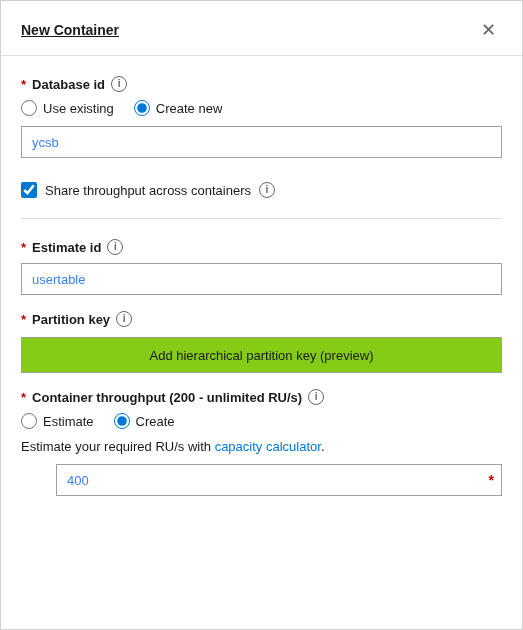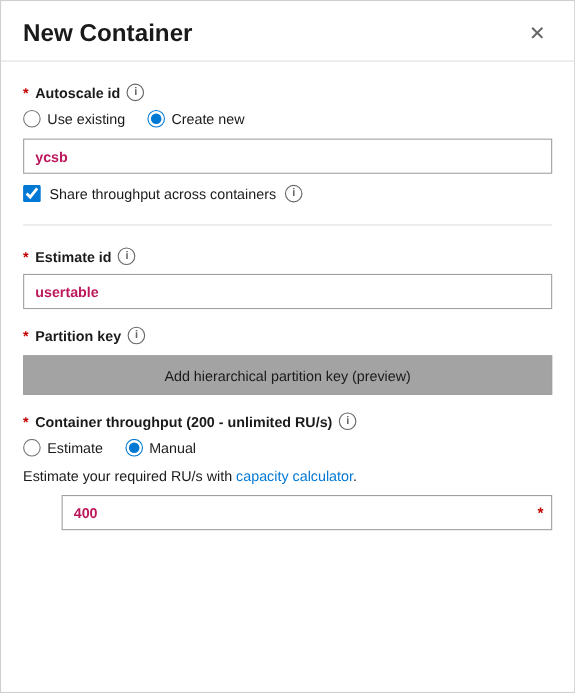--- a/index.html
+++ b/index.html
@@ -29,23 +29,24 @@
 
     .dialog-header {
       display: flex;
       justify-content: space-between;
       align-items: center;
       padding: 16px 20px 12px 20px;
       border-bottom: 1px solid #e0e0e0;
     }
 
     .dialog-title {
-      font-size: 22px;
+      font-size: 14px;
       font-weight: 600;
       color: #1a1a1a;
+      text-decoration: underline;
     }
 
     .close-btn {
       background: none;
       border: none;
       cursor: pointer;
       font-size: 18px;
       color: #666;
       padding: 2px 6px;
       display: flex;
@@ -113,53 +114,52 @@
       accent-color: #0078d4;
       cursor: pointer;
     }
 
     .text-input {
       width: 100%;
       height: 32px;
       padding: 5px 10px;
       border: 1px solid #a0a0a0;
       font-size: 13px;
-      color: #be185d;
+      color: #3b82f6;
       outline: none;
       background: #fff;
-      font-weight: bold;
     }
 
     .checkbox-label {
       display: flex;
       align-items: center;
       gap: 8px;
       font-size: 13px;
       color: #1a1a1a;
       cursor: pointer;
-      margin-top: 10px;
+      margin-top: 24px;
     }
 
     .checkbox-label input[type="checkbox"] {
       width: 16px;
       height: 16px;
       accent-color: #0078d4;
       cursor: pointer;
     }
 
     .divider {
       height: 1px;
       background: #e0e0e0;
       margin: 20px 0;
     }
 
     .add-partition-btn {
       width: 100%;
       height: 36px;
-      background: #a3a3a3;
+      background: #84cc16;
       border: 1px solid #a0a0a0;
       font-size: 13px;
       color: #1a1a1a;
       cursor: pointer;
       display: flex;
       align-items: center;
       justify-content: center;
       margin-top: 10px;
     }
 
@@ -199,21 +199,21 @@
     <button class="close-btn">
       <span>✕</span>
     </button>
   </div>
 
   <div class="dialog-body">
 
     <div class="field-group">
       <div class="field-label">
         <span class="required-star">*</span>
-        <span>Autoscale id</span>
+        <span>Database id</span>
         <span class="info-icon">i</span>
       </div>
       <div class="radio-group">
         <label class="radio-label">
           <input type="radio" name="db-option" style="">
           <span>Use existing</span>
         </label>
         <label class="radio-label">
           <input type="radio" name="db-option" checked="" style="">
           <span>Create new</span>
@@ -253,21 +253,21 @@
         <span>Container throughput (200 - unlimited RU/s)</span>
         <span class="info-icon">i</span>
       </div>
       <div class="radio-group">
         <label class="radio-label">
           <input type="radio" name="throughput-option" style="">
           <span>Estimate</span>
         </label>
         <label class="radio-label">
           <input type="radio" name="throughput-option" checked="" style="">
-          <span>Manual</span>
+          <span>Create</span>
         </label>
       </div>
       <div class="estimate-text">
         <span>Estimate your required RU/s with</span>
         <a href="#" class="estimate-link">capacity calculator</a><span>.</span>
       </div>
       <div class="input-with-star">
         <input type="text" class="text-input" value="400" style="">
         <span class="input-star required-star">*</span>
       </div>

